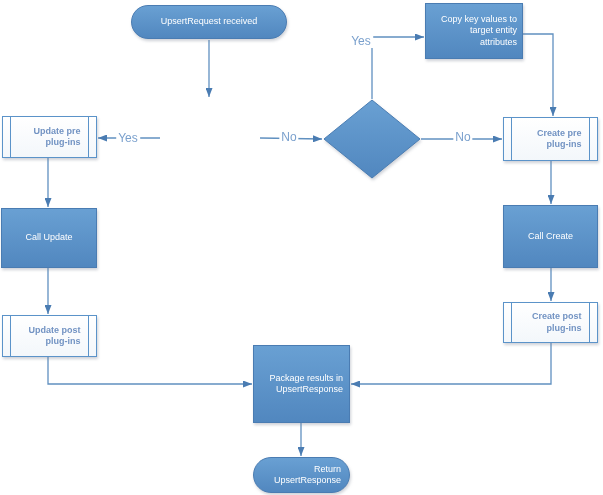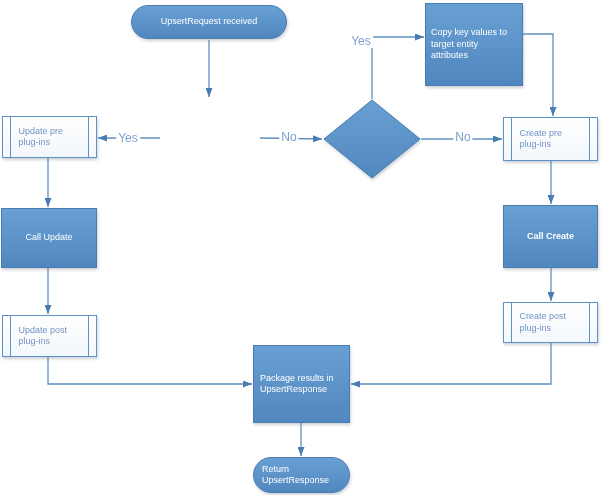--- a/index.html
+++ b/index.html
@@ -9,34 +9,35 @@
     font-family:"Liberation Sans",sans-serif;
   }
   svg.wires{position:absolute;left:0;top:0;width:603px;height:495px;overflow:visible;}
   .wire{fill:none;stroke:var(--line,#6090c0);stroke-width:1.3;}
   .arrowhead{fill:var(--arrow,#4a7cb2);}
   .grad-top{stop-color:var(--shape-fill-top,#69a0d3);}
   .grad-bot{stop-color:var(--shape-fill-bottom,#5187bf);}
 
   .node{
     position:absolute;box-sizing:border-box;
-    display:flex;align-items:center;justify-content:center;text-align:left;
+    display:flex;align-items:center;justify-content:center;text-align:right;
     font-size:9px;line-height:11.5px;
     filter:drop-shadow(1.5px 2px 1.5px rgba(125,135,150,0.38));
   }
   .blue{
     background:linear-gradient(180deg,var(--shape-fill-top,#69a0d3),var(--shape-fill-bottom,#5187bf));
     border:1px solid var(--shape-border,#4a7cb2);
     color:var(--shape-text,#ffffff);
   }
   .pill{border-radius:17px;}
   .pp{
     background:linear-gradient(180deg,var(--light-fill-top,#ffffff),var(--light-fill-bottom,#f3f7fb));
     border:1px solid var(--light-border,#5b93c9);
     color:var(--light-text,#7293c3);
+    font-weight:bold;
   }
   .pp::before,.pp::after{
     content:"";position:absolute;top:0;bottom:0;width:0;
     border-left:1px solid var(--light-border,#5b93c9);
   }
   .pp::before{left:7px;}
   .pp::after{right:7px;}
   .pp .lbl{max-width:62px;}
   .diamond{background:none;border:none;padding:0;filter:drop-shadow(1.5px 2px 1.5px rgba(125,135,150,0.38));}
   .diamond svg{position:absolute;left:0;top:0;width:100%;height:100%;}
@@ -80,21 +81,21 @@
 
   <span class="edge-label" style="left:128px;top:138px;">Yes</span>
   <span class="edge-label" style="left:289px;top:137px;">No</span>
   <span class="edge-label" style="left:361px;top:41px;">Yes</span>
   <span class="edge-label" style="left:463px;top:137px;">No</span>
 
   <div class="node blue pill" style="left:131px;top:5px;width:156px;height:34px;">
     <span class="lbl">UpsertRequest received</span>
   </div>
 
-  <div class="node blue" style="left:425px;top:3px;width:98px;height:83px;padding:12px 5px;">
+  <div class="node blue" style="left:425px;top:3px;width:98px;height:56px;padding:12px 5px;">
     <span class="lbl">Copy key values to target entity attributes</span>
   </div>
 
 
   <div class="node diamond" style="left:323px;top:99px;width:98px;height:80px;">
     <svg viewBox="0 0 100 80" preserveAspectRatio="none">
       <polygon points="50,1 99,40 50,79 1,40"></polygon>
     </svg>
   </div>
 
@@ -103,21 +104,21 @@
   </div>
 
   <div class="node blue" style="left:1px;top:208px;width:96px;height:60px;">
     <span class="lbl">Call Update</span>
   </div>
 
   <div class="node pp" style="left:503px;top:117px;width:95px;height:44px;">
     <span class="lbl">Create pre plug-ins</span>
   </div>
 
-  <div class="node blue" style="left:503px;top:205px;width:95px;height:63px;font-weight:bold;">
+  <div class="node blue" style="left:503px;top:205px;width:95px;height:63px;">
     <span class="lbl">Call Create</span>
   </div>
 
   <div class="node pp" style="left:503px;top:302px;width:95px;height:41px;">
     <span class="lbl">Create post plug-ins</span>
   </div>
 
   <div class="node pp" style="left:2px;top:315px;width:95px;height:42px;">
     <span class="lbl">Update post plug-ins</span>
   </div>

